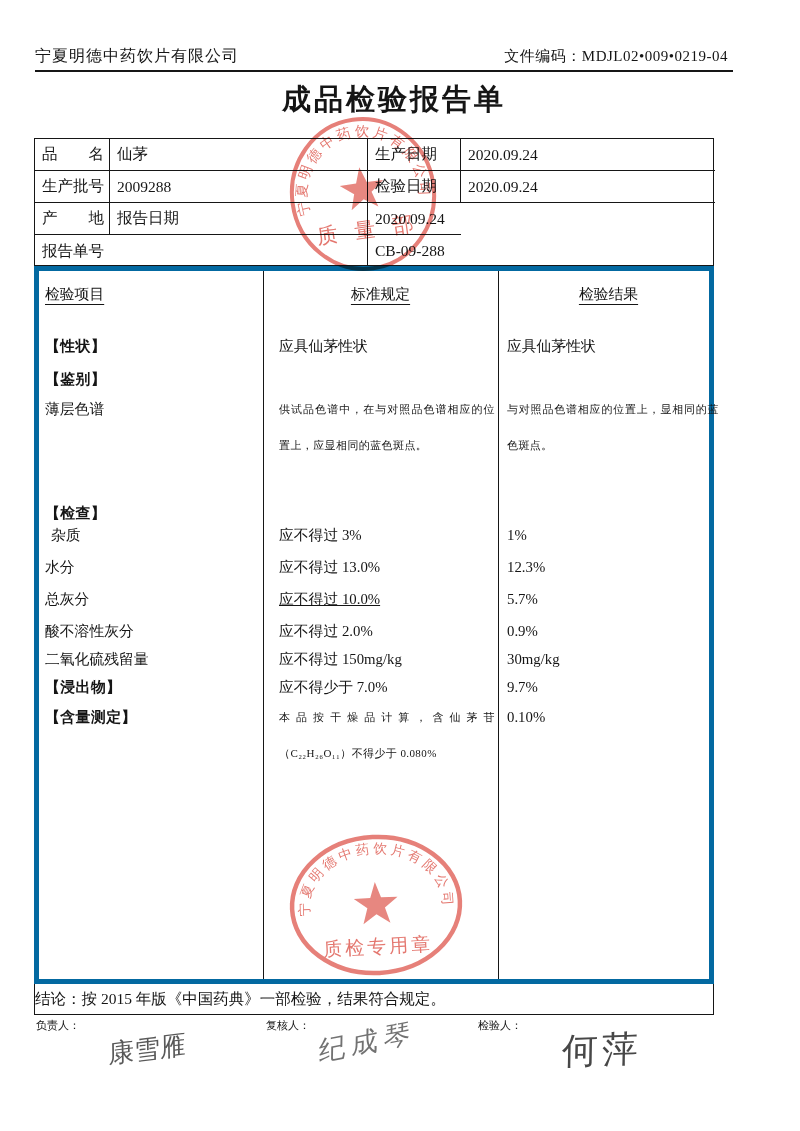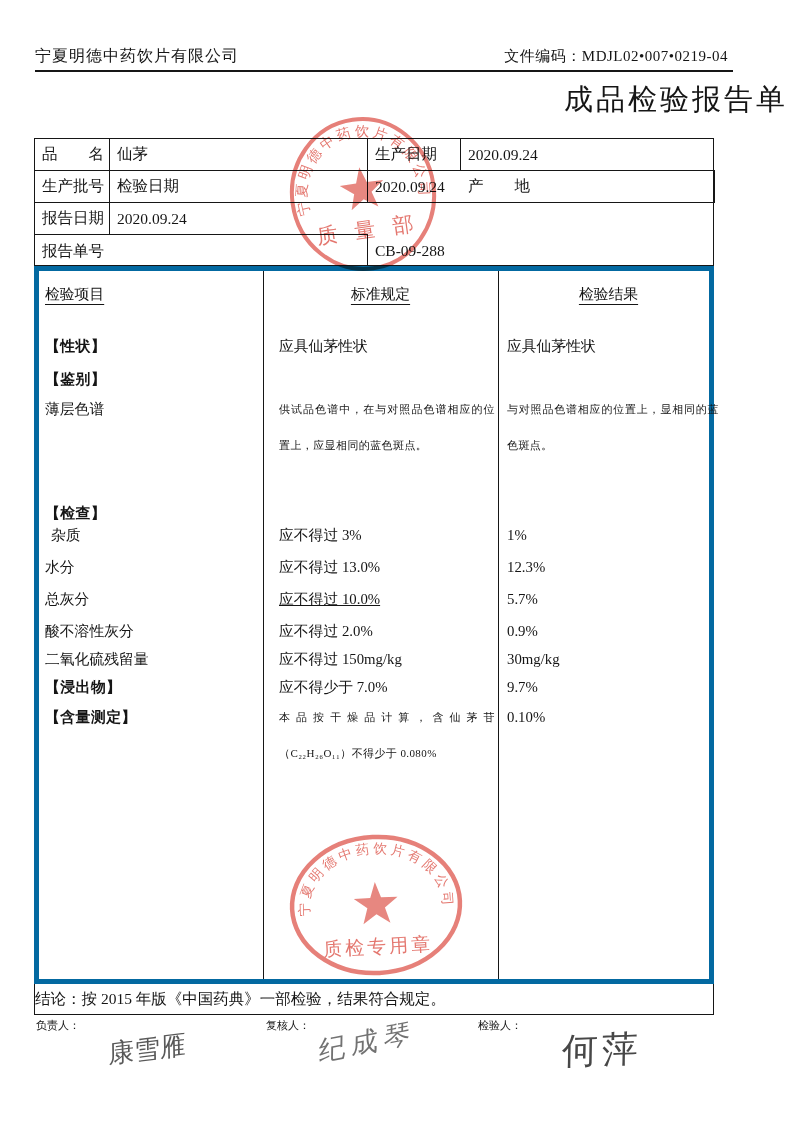--- a/index.html
+++ b/index.html
@@ -6,21 +6,21 @@
   #page{
     position:relative;width:800px;height:1131px;background:#ffffff;
     font-family:"Liberation Serif","DejaVu Serif",serif;
     color:#151515;overflow:hidden;
   }
   .abs{position:absolute;}
   
   #company{left:35px;top:46px;font-size:16px;letter-spacing:1px;}
   #doccode{right:72px;top:47px;font-size:15px;letter-spacing:.5px;}
   #toprule{left:35px;top:70px;width:698px;height:2px;background:#161616;}
-  #title{left:0;top:80px;width:788px;text-align:right;font-size:29px;font-weight:normal;letter-spacing:3px;}
+  #title{left:0;top:80px;width:788px;text-align:center;font-size:29px;font-weight:bold;letter-spacing:3px;}
   
   #infotable{
     left:34px;top:138px;width:680px;height:128px;
     display:grid;grid-template-columns:75px 258px 93px 254px;grid-template-rows:repeat(4,32px);
     border:1px solid #161616;box-sizing:border-box;font-size:15.5px;
   }
   #infotable .cell{border-right:1px solid #161616;border-bottom:1px solid #161616;
     box-sizing:border-box;display:flex;align-items:center;padding-left:7px;overflow:hidden;}
   #infotable .lastcol{border-right:none;}
   #infotable .lastrow{border-bottom:none;}
@@ -47,31 +47,32 @@
   #stamp-top{left:285px;top:112px;transform:rotate(-8deg);}
   #stamp-bottom{left:287px;top:831px;transform:rotate(-3deg);}
   .stamp text{font-family:"Liberation Serif","DejaVu Serif",serif;}
 </style>
 </head>
 <body>
 
 <div id="page">
 
   <div class="abs" id="company">宁夏明德中药饮片有限公司</div>
-  <div class="abs" id="doccode">文件编码：MDJL02•007•0219-04</div>
+  <div class="abs" id="doccode">文件编码：MDJL02•009•0219-04</div>
   <div class="abs" id="toprule"></div>
   <div class="abs" id="title">成品检验报告单</div>
 
   <div class="abs" id="infotable">
     <div class="cell">品　　名</div>
     <div class="cell">仙茅</div>
     <div class="cell">生产日期</div>
     <div class="cell lastcol">2020.09.24</div>
 
     <div class="cell">生产批号</div>
+    <div class="cell">2009288</div>
     <div class="cell">检验日期</div>
     <div class="cell lastcol">2020.09.24</div>
 
     <div class="cell">产　　地</div>
     <div class="cell">报告日期</div>
     <div class="cell lastcol">2020.09.24</div>
 
     <div class="cell lastrow" style="grid-column:1/3;">报告单号</div>
     <div class="cell lastrow lastcol" style="grid-column:3/5;">CB-09-288</div>
   </div>

